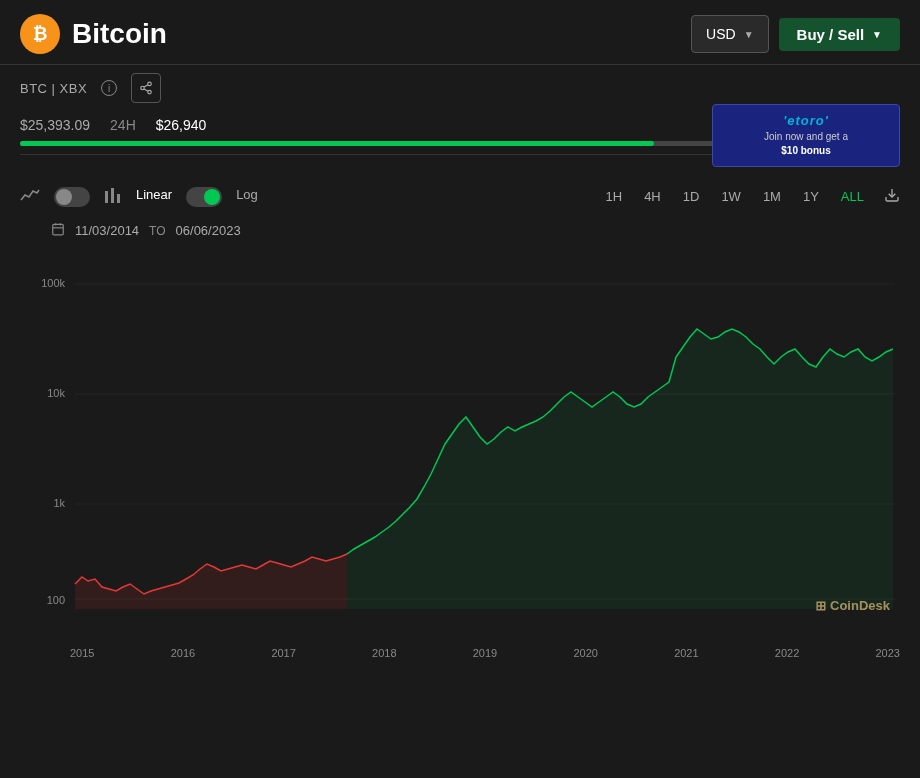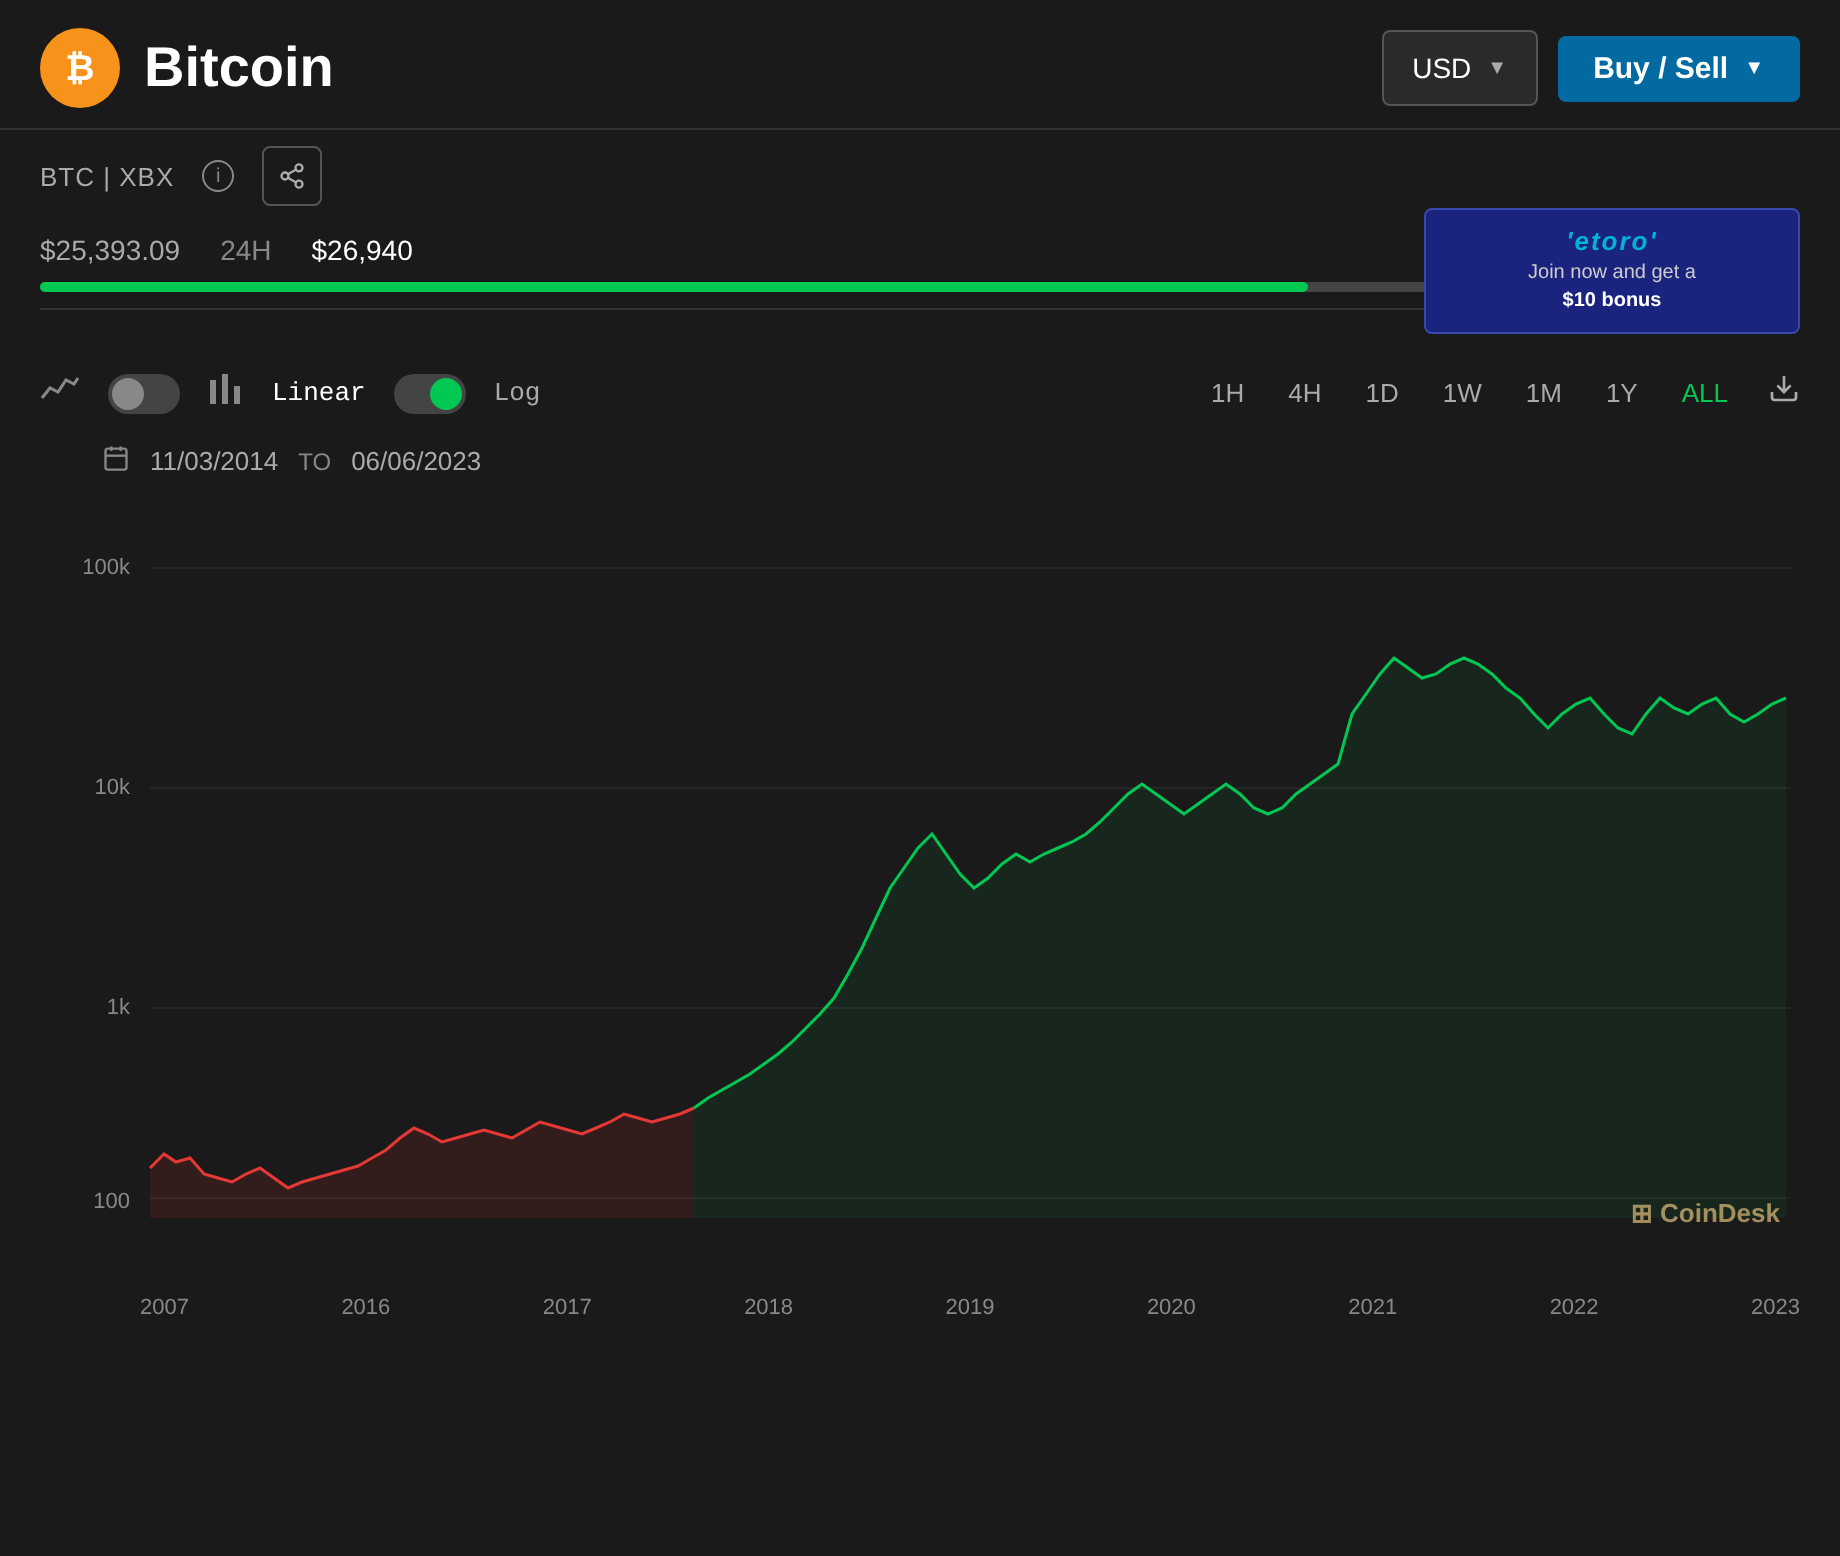--- a/index.html
+++ b/index.html
@@ -58,21 +58,21 @@
       display: flex;
       align-items: center;
       gap: 8px;
     }
     .usd-dropdown::after {
       content: '▼';
       font-size: 10px;
       color: #aaa;
     }
     .buy-sell-btn {
-      background: #0369a1;
+      background: #14532d;
       color: #fff;
       border: none;
       padding: 8px 18px;
       border-radius: 4px;
       font-size: 15px;
       font-weight: 600;
       cursor: pointer;
       display: flex;
       align-items: center;
       gap: 8px;
@@ -215,23 +215,22 @@
 
     
     .chart-controls {
       display: flex;
       align-items: center;
       justify-content: space-between;
       padding: 10px 20px;
     }
     .chart-left-controls {
       display: flex;
-      align-items: center;
+      align-items: flex-start;
       gap: 14px;
-      font-family: Liberation Mono, monospace;
     }
     .chart-icon {
       color: #888;
       font-size: 16px;
       cursor: pointer;
     }
     .toggle-switch {
       display: inline-flex;
       align-items: center;
       gap: 0;
@@ -502,21 +501,21 @@
         257,314  264,316  271,318  278,315  285,312  292,308  299,310
         306,312  313,310  320,308  327,305
         327,360  55,360
       " fill="rgba(229,57,53,0.12)"></polygon>
   </svg>
 
   <div class="coindesk-watermark">⊞ CoinDesk</div>
 </div>
 
 <div class="x-axis">
-  <span>2007</span>
+  <span>2015</span>
   <span>2016</span>
   <span>2017</span>
   <span>2018</span>
   <span>2019</span>
   <span>2020</span>
   <span>2021</span>
   <span>2022</span>
   <span>2023</span>
 </div>
 

